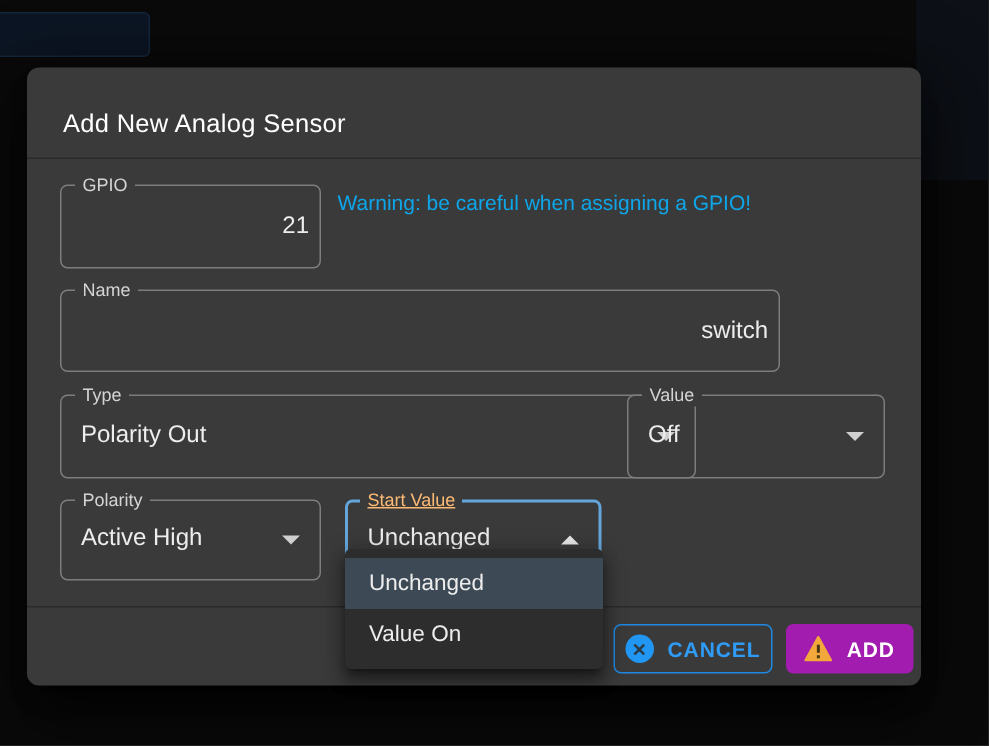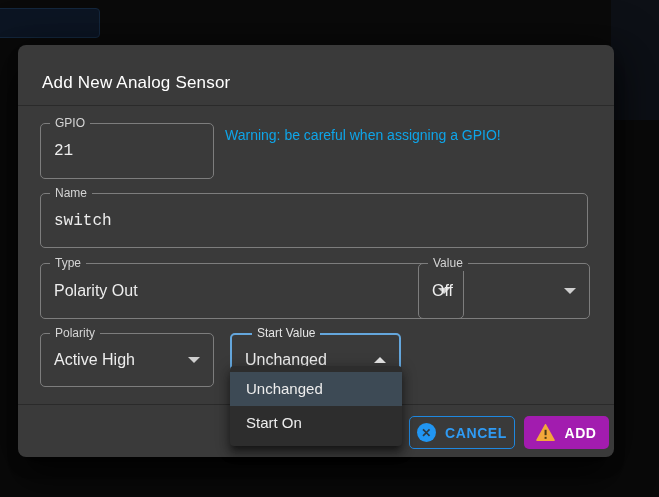--- a/index.html
+++ b/index.html
@@ -42,30 +42,30 @@
     padding: 0 5px; font-size: 12px; line-height: 15px; color: #d4d4d4;
     white-space: nowrap;
   }
   .fvalue {
     position: absolute; left: 13px; top: 50%; transform: translateY(-52%);
     font-size: 16px; color: #ededed; white-space: nowrap;
   }
   .field input {
     position: absolute; left: 13px; top: 0; width: calc(100% - 20px); height: 100%;
     background: transparent; border: none; outline: none;
-    font-family: Liberation Mono, monospace; font-size: 16px; color: #ededed;
+    font-family: Liberation Sans, sans-serif; font-size: 16px; color: #ededed; text-align: right;
   }
   .f-gpio     { left: 22px;  top: 78px;  width: 174px; height: 56px; }
-  .f-name     { left: 22px;  top: 148px; width: 548px; height: 55px; }
+  .f-name     { left: 22px;  top: 148px; width: 480px; height: 55px; }
   .f-type     { left: 22px;  top: 218px; width: 424px; height: 56px; }
   .f-value    { left: 400px; top: 218px; width: 172px; height: 56px; }
   .f-polarity { left: 22px;  top: 288px; width: 174px; height: 54px; }
   .f-start    { left: 212px; top: 288px; width: 171px; height: 54px;
                 border: 2px solid #64a6dc; }
-  .f-start .flabel { color: #e5e5e5; left: 20px; top: -9px; }
+  .f-start .flabel { color: #fdba74; left: 8px; top: -9px; text-decoration: underline; }
   .warning-text {
     position: absolute; left: 207px; top: 82px;
     color: #0ea5e9; font-size: 14px; font-weight: 500;
   }
   .arrow {
     position: absolute; right: 13px; top: 50%; width: 0; height: 0;
     border-left: 6px solid transparent; border-right: 6px solid transparent;
   }
   .arrow.down { border-top: 6px solid #cfcfcf; margin-top: -3px; }
   .arrow.up   { border-bottom: 6px solid #e8e8e8; margin-top: -3px; }
@@ -160,14 +160,14 @@
         <rect x="10.8" y="7.5" width="2.6" height="7" fill="#4a3a14"></rect>
         <rect x="10.8" y="16.6" width="2.6" height="2.6" fill="#4a3a14"></rect>
       </svg>
     </span>
     <span>ADD</span>
   </div>
 </div>
 
 <div class="menu">
   <div class="menu-item selected">Unchanged</div>
-  <div class="menu-item">Start On</div>
+  <div class="menu-item">Value On</div>
 </div>
 
 </body></html>

